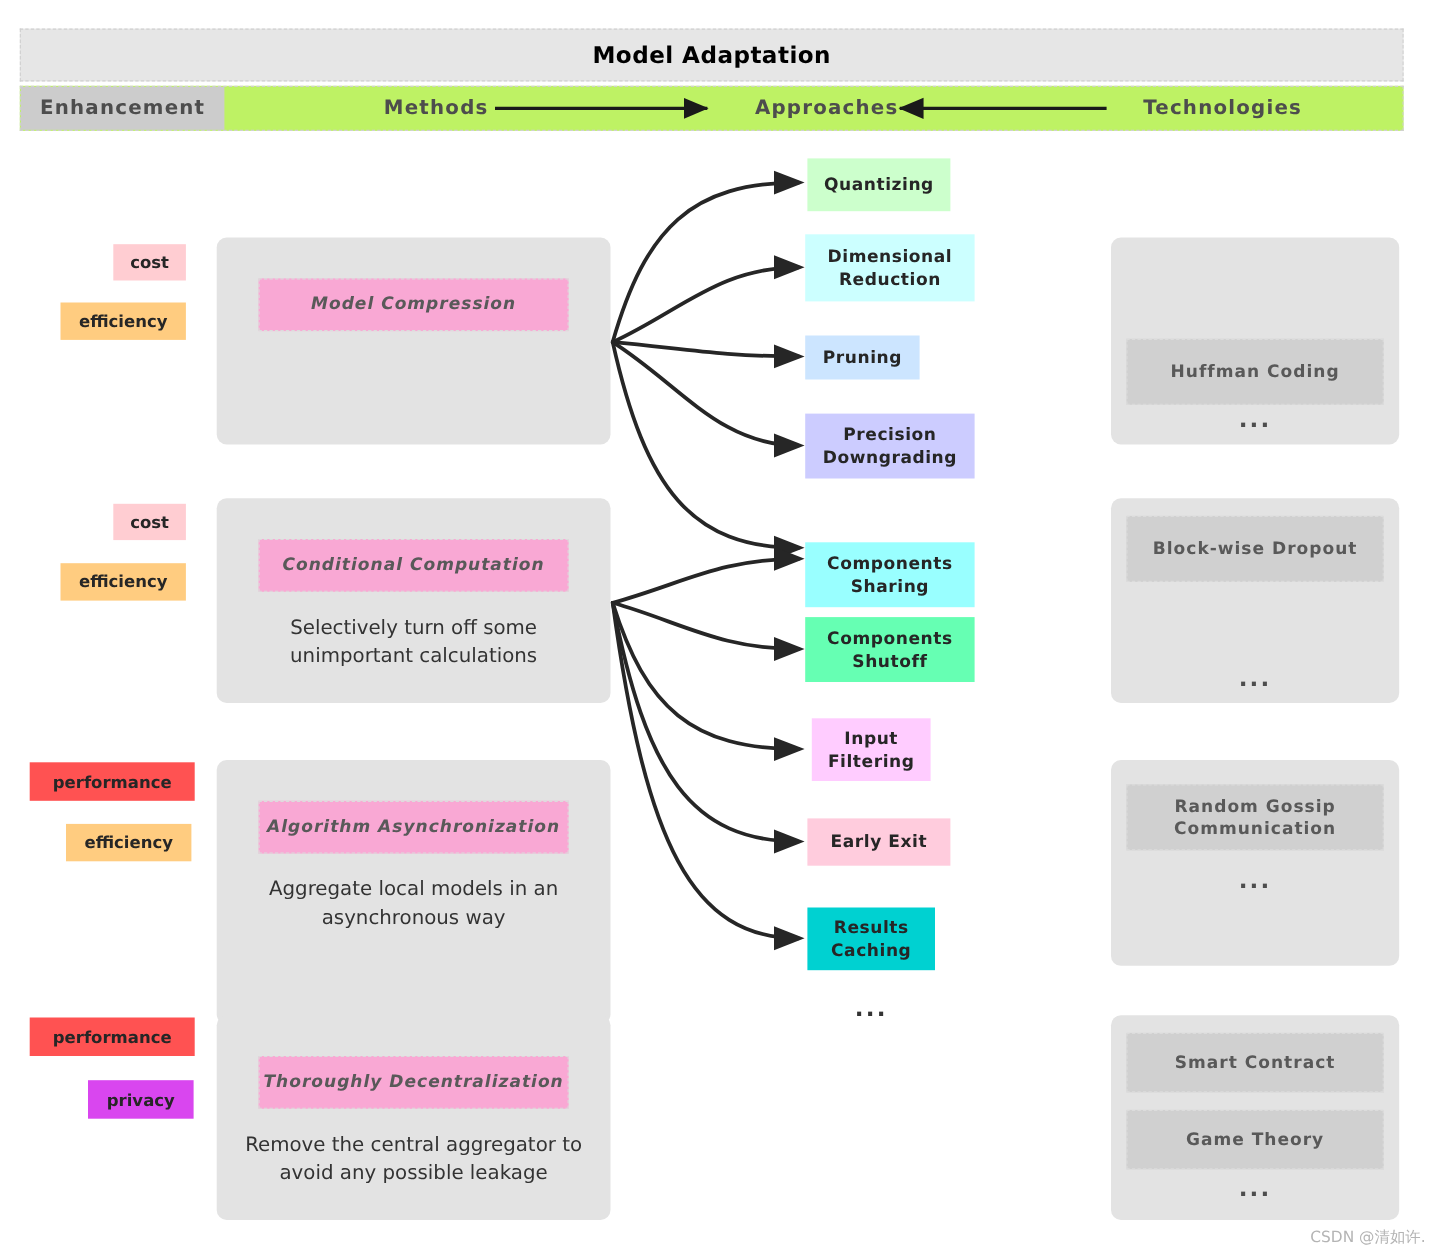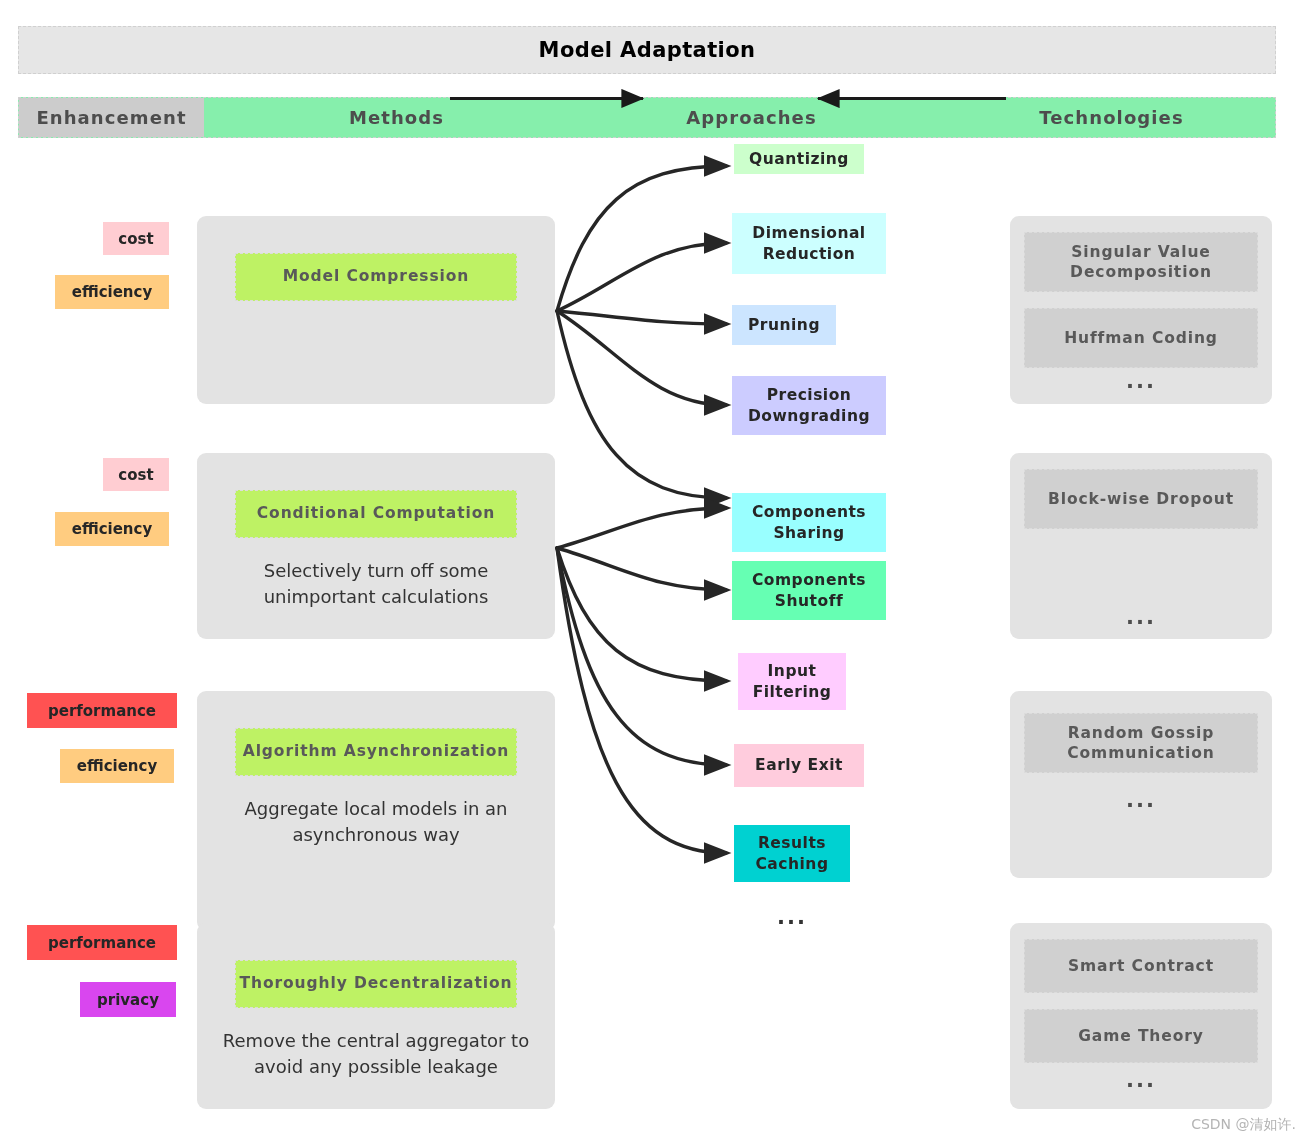--- a/index.html
+++ b/index.html
@@ -12,21 +12,21 @@
   
   .hdr-title{
     position:absolute;left:18px;top:26px;width:1258px;height:48px;
     background:#e6e6e6;border:1px dashed #d0d0d0;
     display:flex;align-items:center;justify-content:center;
     font-size:21px;font-weight:bold;color:#000000;letter-spacing:.4px;
     box-sizing:border-box;
   }
   .hdr-band{
     position:absolute;left:18px;top:78px;width:1258px;height:41px;
-    border:1px dashed #d0d0d0;box-sizing:border-box;background:#86efac;margin-top:19px;
+    border:1px dashed #d0d0d0;box-sizing:border-box;background:#bef264;
   }
   .hdr-enh{
     position:absolute;left:0;top:0;width:185px;height:100%;
     background:#cccccc;
     display:flex;align-items:center;justify-content:center;
   }
   .hdr-lbl{
     position:absolute;top:0;height:100%;display:flex;align-items:center;
     justify-content:center;font-size:18px;font-weight:bold;color:#4d4d4d;
     letter-spacing:1.1px;
@@ -40,24 +40,25 @@
     position:absolute;display:flex;align-items:center;justify-content:center;
     font-size:15px;font-weight:bold;color:#262626;box-sizing:border-box;
   }
 
   
   .method{
     position:absolute;background:#e3e3e3;border-radius:9px;box-sizing:border-box;
   }
   .method-head{
     position:absolute;left:38px;right:38px;top:37px;height:48px;
-    background:#bef264;border:1px dashed #dcdcdc;box-sizing:border-box;
+    background:#f9a8d4;border:1px dashed #dcdcdc;box-sizing:border-box;
     display:flex;align-items:center;justify-content:center;text-align:center;
     font-size:15.5px;font-weight:bold;color:#595959;letter-spacing:.9px;
     line-height:1.28;
+    font-style:italic;
   }
   .method-desc{
     position:absolute;left:14px;right:14px;top:105px;
     text-align:center;font-size:18px;color:#333;line-height:1.42;
     font-family:"DejaVu Sans", sans-serif;
   }
 
   
   .approach{
     position:absolute;display:flex;align-items:center;justify-content:center;
@@ -163,35 +164,34 @@
         <div class="method-head">Algorithm Asynchronization</div>
         <div class="method-desc">Aggregate local models in an asynchronous way</div>
       </div>
       <div class="method" style="left: 197px; top: 923px; width: 358px; height: 186px;">
         <div class="method-head">Thoroughly Decentralization</div>
         <div class="method-desc">Remove the central aggregator to avoid any possible leakage</div>
       </div>
     </div>
 
   <div id="approaches">
-      <div class="approach" style="left: 734px; top: 144px; width: 130px; height: 30px; background: rgb(204, 255, 204);">Quantizing</div>
+      <div class="approach" style="left: 734px; top: 144px; width: 130px; height: 48px; background: rgb(204, 255, 204);">Quantizing</div>
       <div class="approach" style="left: 732px; top: 213px; width: 154px; height: 61px; background: rgb(204, 255, 255);">Dimensional Reduction</div>
       <div class="approach" style="left: 732px; top: 305px; width: 104px; height: 40px; background: rgb(204, 229, 255);">Pruning</div>
       <div class="approach" style="left: 732px; top: 376px; width: 154px; height: 59px; background: rgb(204, 204, 255);">Precision Downgrading</div>
       <div class="approach" style="left: 732px; top: 469px; width: 154px; height: 59px; background: rgb(153, 255, 255); margin-top: 24px;">Components Sharing</div>
       <div class="approach" style="left: 732px; top: 561px; width: 154px; height: 59px; background: rgb(102, 255, 179);">Components Shutoff</div>
       <div class="approach" style="left: 738px; top: 653px; width: 108px; height: 57px; background: rgb(255, 204, 255);">Input Filtering</div>
       <div class="approach" style="left: 734px; top: 744px; width: 130px; height: 43px; background: rgb(255, 204, 221);">Early Exit</div>
       <div class="approach" style="left: 734px; top: 825px; width: 116px; height: 57px; background: rgb(0, 209, 209);">Results Caching</div>
       <div class="mid-ellipsis" style="left: 734px; top: 905px; width: 116px;">...</div>
     </div>
 
   <div id="technologies">
       <div class="techgrp" style="left: 1010px; top: 216px; width: 262px; height: 188px;">
-        <div class="techitem" style="top: 16px; height: 60px;">Singular Value Decomposition</div>
         <div class="techitem" style="top: 92px; height: 60px;">Huffman Coding</div>
         <div class="ellipsis" style="top: 153px;">...</div>
       </div>
       <div class="techgrp" style="left: 1010px; top: 453px; width: 262px; height: 186px;">
         <div class="techitem" style="top: 16px; height: 60px;">Block-wise Dropout</div>
         <div class="ellipsis" style="top: 152px;">...</div>
       </div>
       <div class="techgrp" style="left: 1010px; top: 691px; width: 262px; height: 187px;">
         <div class="techitem" style="top: 22px; height: 60px;">Random Gossip Communication</div>
         <div class="ellipsis" style="top: 97px;">...</div>

